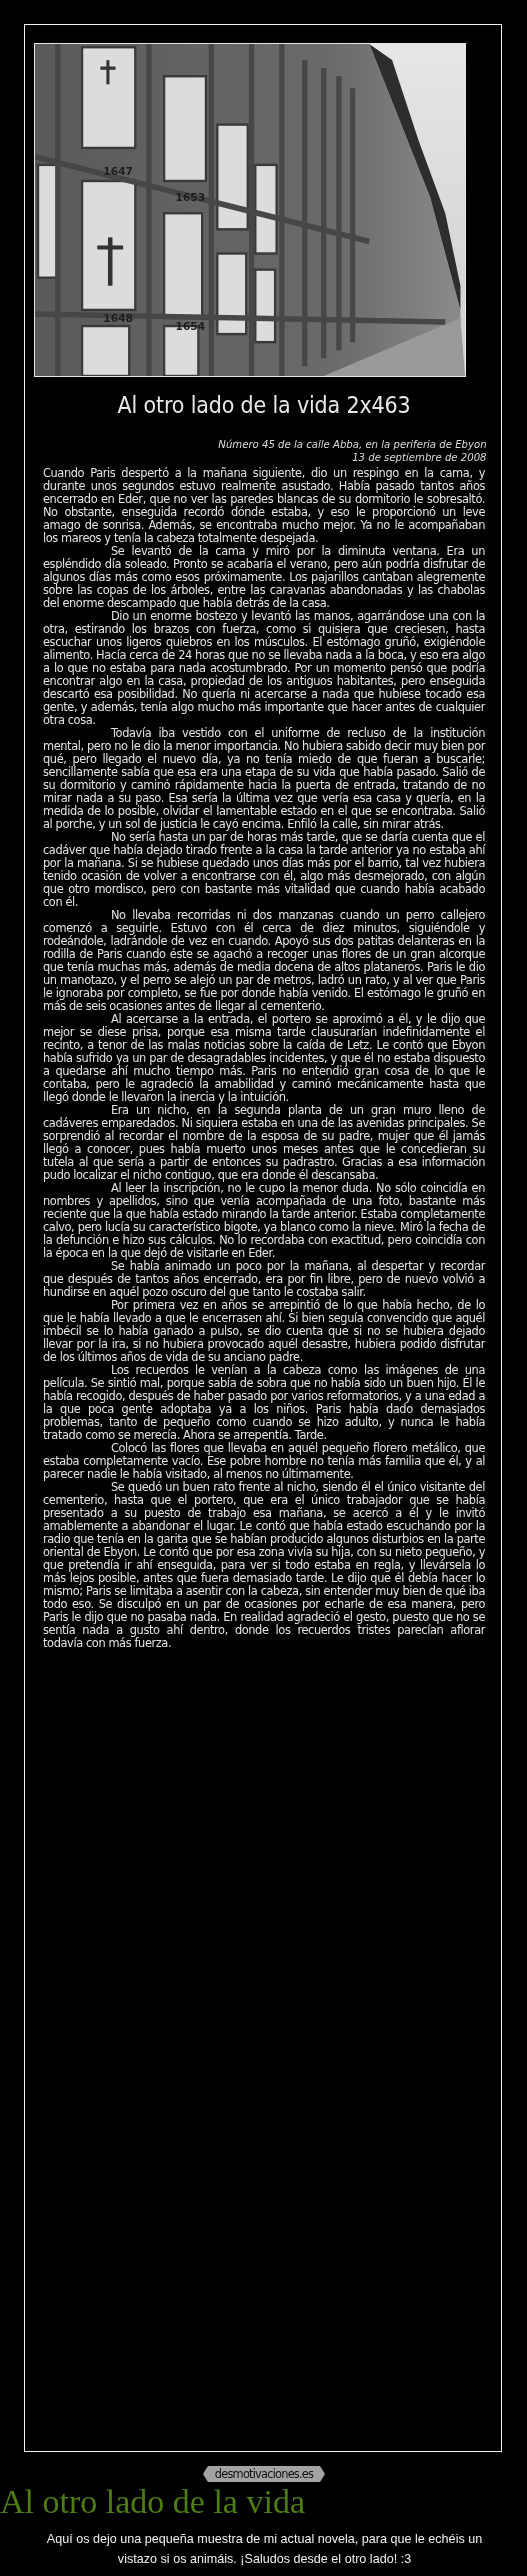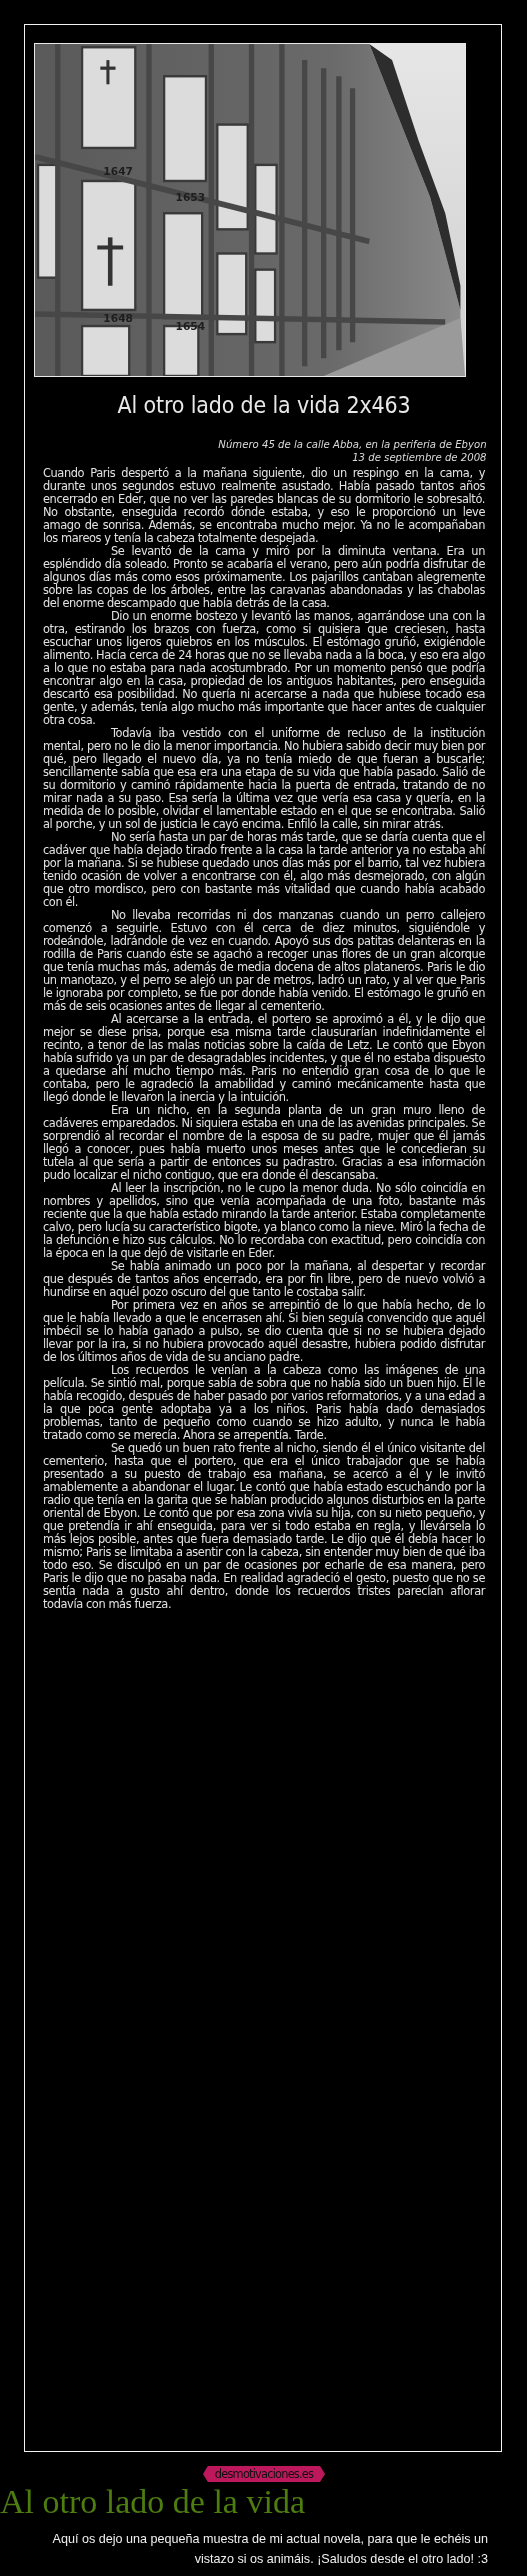--- a/index.html
+++ b/index.html
@@ -5,23 +5,23 @@
   html, body { margin: 0; padding: 0; background: #000; }
   body { width: 528px; height: 2576px; position: relative; overflow: hidden; font-family: "DejaVu Sans", sans-serif; color: #fff; }
   .frame { position: absolute; left: 24px; top: 24px; width: 478px; height: 2428px; border: 0.8px solid #f2f2f2; box-sizing: border-box; }
   .photo { position: absolute; left: 34px; top: 43px; width: 432px; height: 334px; border: 1.6px solid #e8e8e8; box-sizing: border-box; overflow: hidden; background: #1d4ed8; }
   .photo svg { display: block; width: 100%; height: 100%; }
   .story-title { position: absolute; left: 0; width: 528px; top: 391px; text-align: center; font-family: "DejaVu Sans", sans-serif; font-size: 23.5px; color: #e8e8e8; letter-spacing: -0.2px; transform: scaleX(0.88); }
   .location { position: absolute; right: 41px; top: 438px; text-align: right; font-style: italic; font-size: 11px; line-height: 13px; color: #dcdcdc; transform: scaleX(0.92); transform-origin: right center; }
   .story { position: absolute; left: 43px; width: 442px; top: 467px; font-size: 11.4px; line-height: 13px; color: #e3e3e3; text-align: justify; font-family: "DejaVu Sans", sans-serif; letter-spacing: -0.4px; }
   .story p { margin: 0; text-indent: 68px; }
   .story p.first { text-indent: 0; }
-  .logo { position: absolute; left: 203px; top: 2466px; width: 122px; height: 16px; background: #be185d; color: #111; border-radius: 3.2px; text-align: center; font-family: "DejaVu Sans", sans-serif; font-size: 11.4px; line-height: 16px; letter-spacing: -0.8px; clip-path: polygon(4.9px 0, 117px 0, 122px 8px, 117px 16px, 4.9px 16px, 0 8px); }
+  .logo { position: absolute; left: 203px; top: 2466px; width: 122px; height: 16px; background: #a3a3a3; color: #111; border-radius: 3.2px; text-align: center; font-family: "DejaVu Sans", sans-serif; font-size: 11.4px; line-height: 16px; letter-spacing: -0.8px; clip-path: polygon(4.9px 0, 117px 0, 122px 8px, 117px 16px, 4.9px 16px, 0 8px); }
   .headline { position: absolute; left: 0; width: 528px; top: 2483px; text-align: left; font-family: "Liberation Serif", serif; font-size: 34px; color: #4d7c0f; }
-  .caption { position: absolute; left: 41px; width: 447px; top: 2529px; text-align: right; font-family: "Liberation Sans", sans-serif; font-size: 12.6px; line-height: 20px; color: #f0f0f0; }
+  .caption { position: absolute; left: 41px; width: 447px; top: 2529px; text-align: center; font-family: "Liberation Sans", sans-serif; font-size: 12.6px; line-height: 20px; color: #f0f0f0; }
 </style>
 </head>
 <body>
 
 <div class="frame"></div>
 
 <div class="photo">
   <svg viewBox="0 0 566 412" preserveAspectRatio="none">
     <defs>
       <linearGradient id="sky" x1="0" y1="0" x2="0" y2="1">
@@ -92,20 +92,21 @@
   <p>Dio un enorme bostezo y levantó las manos, agarrándose una con la otra, estirando los brazos con fuerza, como si quisiera que creciesen, hasta escuchar unos ligeros quiebros en los músculos. El estómago gruñó, exigiéndole alimento. Hacía cerca de 24 horas que no se llevaba nada a la boca, y eso era algo a lo que no estaba para nada acostumbrado. Por un momento pensó que podría encontrar algo en la casa, propiedad de los antiguos habitantes, pero enseguida descartó esa posibilidad. No quería ni acercarse a nada que hubiese tocado esa gente, y además, tenía algo mucho más importante que hacer antes de cualquier otra cosa.</p>
   <p>Todavía iba vestido con el uniforme de recluso de la institución mental, pero no le dio la menor importancia. No hubiera sabido decir muy bien por qué, pero llegado el nuevo día, ya no tenía miedo de que fueran a buscarle; sencillamente sabía que esa era una etapa de su vida que había pasado. Salió de su dormitorio y caminó rápidamente hacia la puerta de entrada, tratando de no mirar nada a su paso. Esa sería la última vez que vería esa casa y quería, en la medida de lo posible, olvidar el lamentable estado en el que se encontraba. Salió al porche, y un sol de justicia le cayó encima. Enfiló la calle, sin mirar atrás.</p>
   <p>No sería hasta un par de horas más tarde, que se daría cuenta que el cadáver que había dejado tirado frente a la casa la tarde anterior ya no estaba ahí por la mañana. Si se hubiese quedado unos días más por el barrio, tal vez hubiera tenido ocasión de volver a encontrarse con él, algo más desmejorado, con algún que otro mordisco, pero con bastante más vitalidad que cuando había acabado con él.</p>
   <p>No llevaba recorridas ni dos manzanas cuando un perro callejero comenzó a seguirle. Estuvo con él cerca de diez minutos, siguiéndole y rodeándole, ladrándole de vez en cuando. Apoyó sus dos patitas delanteras en la rodilla de Paris cuando éste se agachó a recoger unas flores de un gran alcorque que tenía muchas más, además de media docena de altos plataneros. Paris le dio un manotazo, y el perro se alejó un par de metros, ladró un rato, y al ver que Paris le ignoraba por completo, se fue por donde había venido. El estómago le gruñó en más de seis ocasiones antes de llegar al cementerio.</p>
   <p>Al acercarse a la entrada, el portero se aproximó a él, y le dijo que mejor se diese prisa, porque esa misma tarde clausurarían indefinidamente el recinto, a tenor de las malas noticias sobre la caída de Letz. Le contó que Ebyon había sufrido ya un par de desagradables incidentes, y que él no estaba dispuesto a quedarse ahí mucho tiempo más. Paris no entendió gran cosa de lo que le contaba, pero le agradeció la amabilidad y caminó mecánicamente hasta que llegó donde le llevaron la inercia y la intuición.</p>
   <p>Era un nicho, en la segunda planta de un gran muro lleno de cadáveres emparedados. Ni siquiera estaba en una de las avenidas principales. Se sorprendió al recordar el nombre de la esposa de su padre, mujer que él jamás llegó a conocer, pues había muerto unos meses antes que le concedieran su tutela al que sería a partir de entonces su padrastro. Gracias a esa información pudo localizar el nicho contiguo, que era donde él descansaba.</p>
   <p>Al leer la inscripción, no le cupo la menor duda. No sólo coincidía en nombres y apellidos, sino que venía acompañada de una foto, bastante más reciente que la que había estado mirando la tarde anterior. Estaba completamente calvo, pero lucía su característico bigote, ya blanco como la nieve. Miró la fecha de la defunción e hizo sus cálculos. No lo recordaba con exactitud, pero coincidía con la época en la que dejó de visitarle en Eder.</p>
   <p>Se había animado un poco por la mañana, al despertar y recordar que después de tantos años encerrado, era por fin libre, pero de nuevo volvió a hundirse en aquél pozo oscuro del que tanto le costaba salir.</p>
   <p>Por primera vez en años se arrepintió de lo que había hecho, de lo que le había llevado a que le encerrasen ahí. Si bien seguía convencido que aquél imbécil se lo había ganado a pulso, se dio cuenta que si no se hubiera dejado llevar por la ira, si no hubiera provocado aquél desastre, hubiera podido disfrutar de los últimos años de vida de su anciano padre.</p>
   <p>Los recuerdos le venían a la cabeza como las imágenes de una película. Se sintió mal, porque sabía de sobra que no había sido un buen hijo. Él le había recogido, después de haber pasado por varios reformatorios, y a una edad a la que poca gente adoptaba ya a los niños. Paris había dado demasiados problemas, tanto de pequeño como cuando se hizo adulto, y nunca le había tratado como se merecía. Ahora se arrepentía. Tarde.</p>
+  <p>Colocó las flores que llevaba en aquél pequeño florero metálico, que estaba completamente vacío. Ese pobre hombre no tenía más familia que él, y al parecer nadie le había visitado, al menos no últimamente.</p>
   <p>Se quedó un buen rato frente al nicho, siendo él el único visitante del cementerio, hasta que el portero, que era el único trabajador que se había presentado a su puesto de trabajo esa mañana, se acercó a él y le invitó amablemente a abandonar el lugar. Le contó que había estado escuchando por la radio que tenía en la garita que se habían producido algunos disturbios en la parte oriental de Ebyon. Le contó que por esa zona vivía su hija, con su nieto pequeño, y que pretendía ir ahí enseguida, para ver si todo estaba en regla, y llevársela lo más lejos posible, antes que fuera demasiado tarde. Le dijo que él debía hacer lo mismo; Paris se limitaba a asentir con la cabeza, sin entender muy bien de qué iba todo eso. Se disculpó en un par de ocasiones por echarle de esa manera, pero Paris le dijo que no pasaba nada. En realidad agradeció el gesto, puesto que no se sentía nada a gusto ahí dentro, donde los recuerdos tristes parecían aflorar todavía con más fuerza.</p>
 </div>
 
 <div class="logo">desmotivaciones.es</div>
 
 <div class="headline">Al otro lado de la vida</div>
 
 <div class="caption">Aquí os dejo una pequeña muestra de mi actual novela, para que le echéis un vistazo si os animáis. ¡Saludos desde el otro lado! :3</div>
 
 

